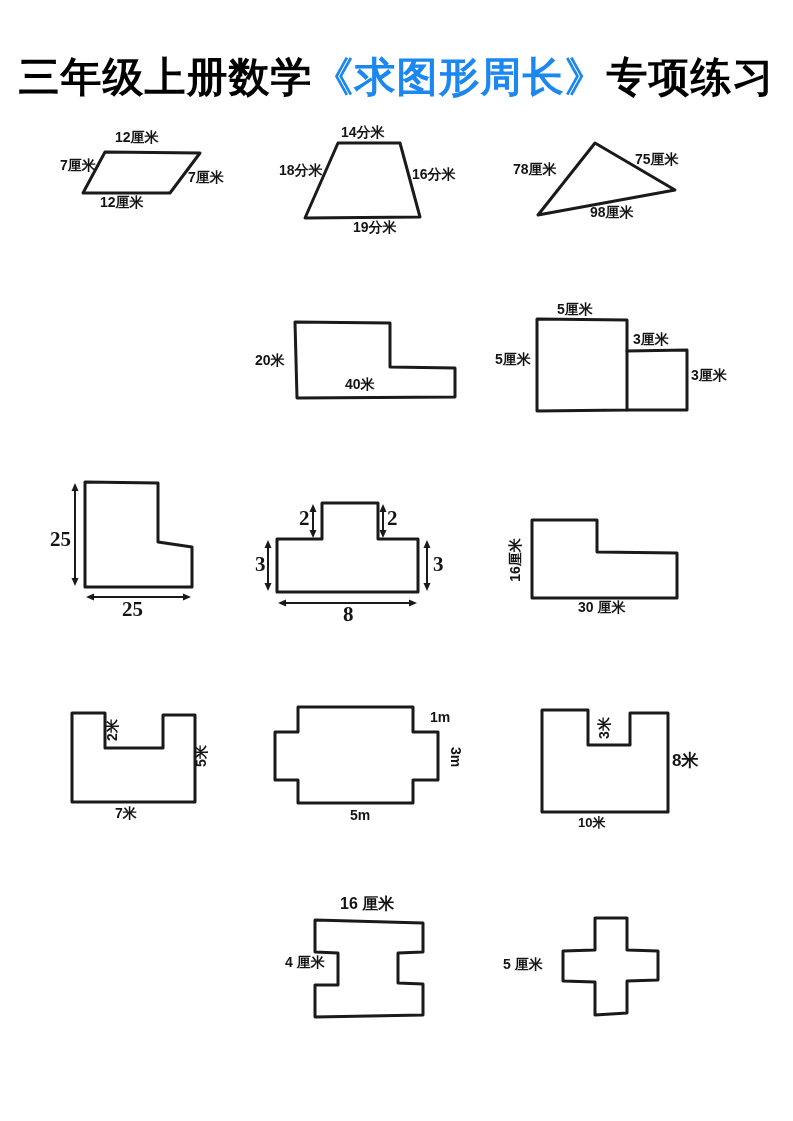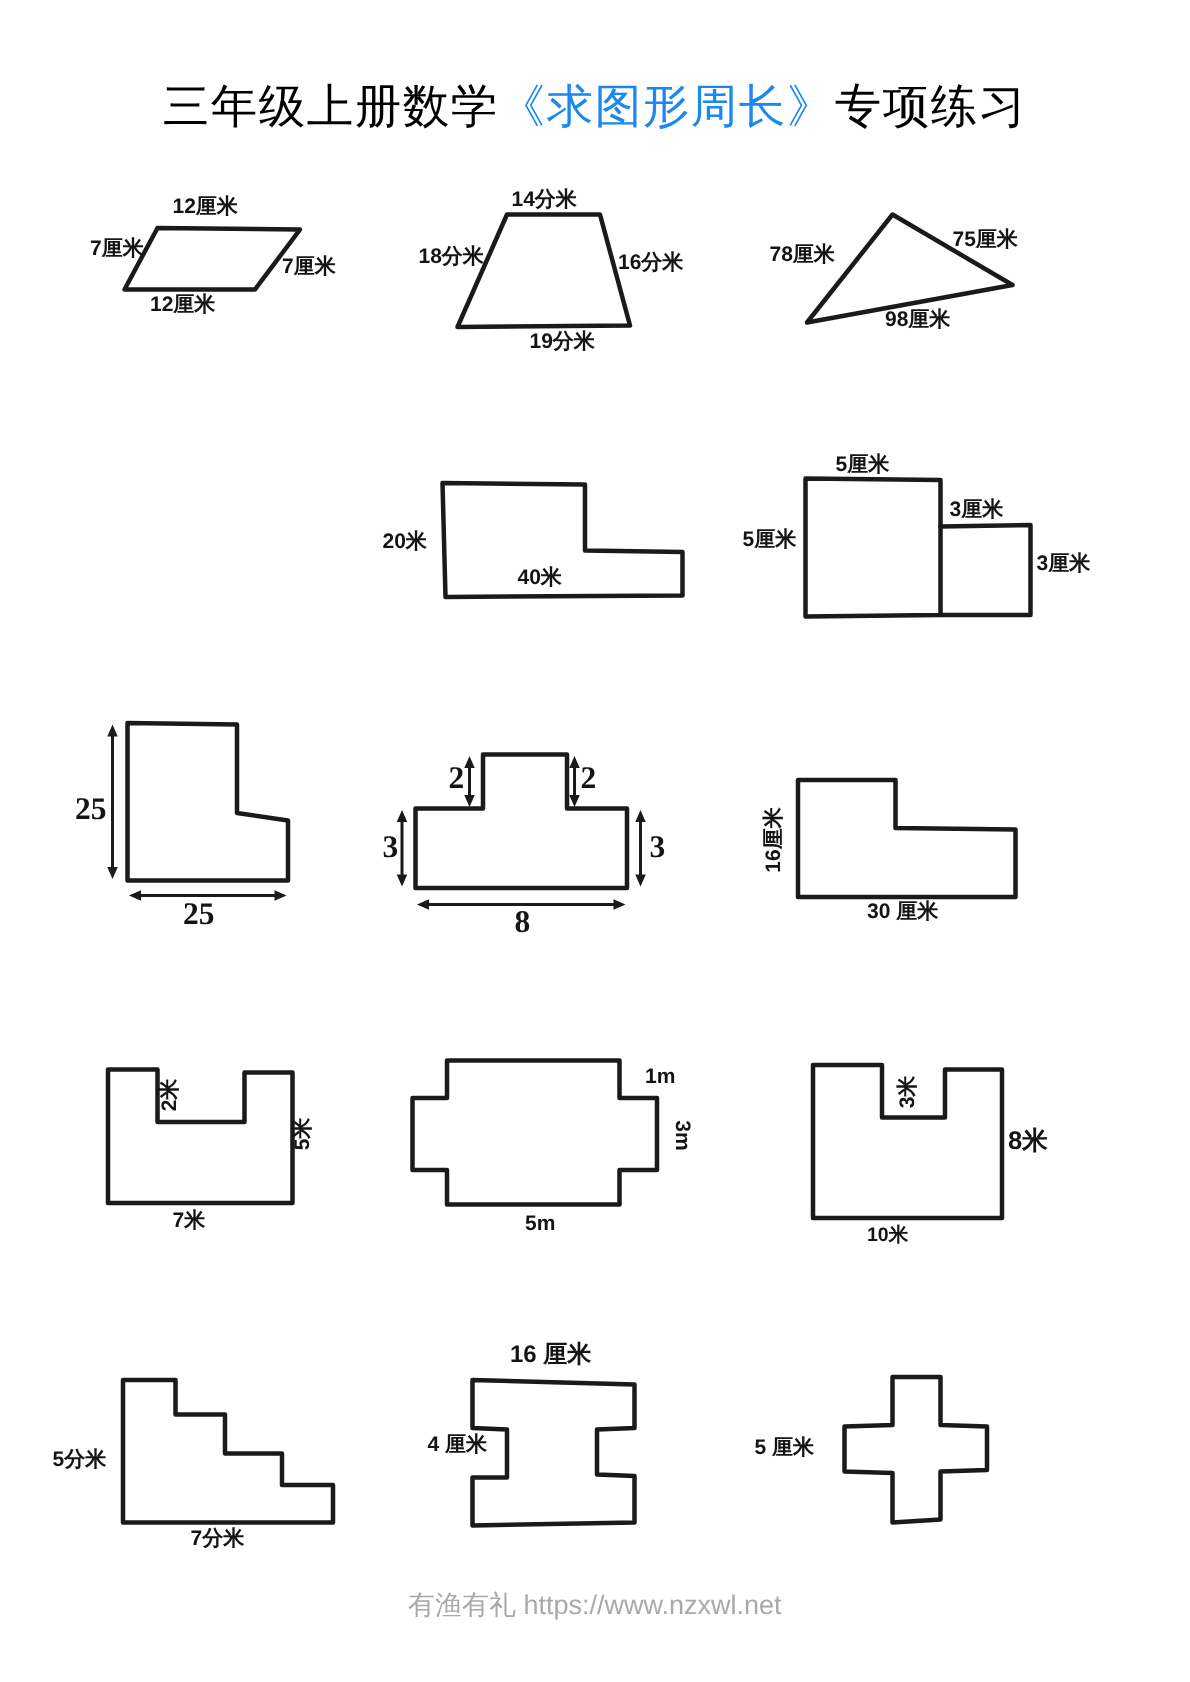--- a/index.html
+++ b/index.html
@@ -2,21 +2,21 @@
 <html lang="zh" style="--title-highlight: #1b87f0; --line-ink: #1a1a1a; --footer-gray: #a9a9a9;"><head>
 <meta charset="utf-8">
 <style>
   html,body { margin:0; padding:0; background:#ffffff; }
   #page {
     position:relative; width:793px; height:1121px; background:#ffffff;
     font-family:"Liberation Sans", sans-serif; color:#141414; overflow:hidden;
   }
   #title {
     position:absolute; top:50px; left:0; width:100%; text-align:center;
-    font-size:31px; font-weight:normal; letter-spacing:1px; color:#000;
+    font-size:41px; font-weight:bold; letter-spacing:1px; color:#000;
   }
   #title .hl { color: var(--title-highlight, #1b87f0); }
   .shape { position:absolute; }
   .shape svg { position:absolute; left:0; top:0; overflow:visible; display:block; }
   .o  { fill:none; stroke:var(--line-ink,#1a1a1a); stroke-width:3; stroke-linejoin:round; stroke-linecap:round; }
   .ar { stroke:var(--line-ink,#1a1a1a); stroke-width:2; }
   .ah { fill:var(--line-ink,#1a1a1a); stroke:none; }
   .lbl {
     position:absolute; font-weight:bold; font-size:14px; white-space:nowrap;
     color:#141414; line-height:1.1;
@@ -153,38 +153,30 @@
 
   <div class="shape" style="left:530px;top:695px;width:180px;height:140px">
     <svg width="180" height="140" viewBox="0 0 180 140">
       <path class="o" d="M12,15 L58,15 L58,50 L100,50 L100,18 L138,18 L138,117 L12,117 Z"></path>
     </svg>
     <span class="lbl v" style="left:75px;top:33px">3米</span>
     <span class="lbl" style="left:142px;top:57px;font-size:17px">8米</span>
     <span class="lbl" style="left:48px;top:121px;font-size:13px">10米</span>
   </div>
 
-  <div class="shape" style="left:35px;top:910px;width:200px;height:125px">
-    <svg width="200" height="125" viewBox="0 0 200 125">
-      <path class="o" d="M47,10 L82,10 L82,33 L115,33 L115,59 L153,59 L153,80 L187,80 L187,105 L47,105 Z"></path>
-    </svg>
-    <span class="lbl" style="left:0px;top:55px">5分米</span>
-    <span class="lbl" style="left:92px;top:108px">7分米</span>
-  </div>
 
   <div class="shape" style="left:285px;top:895px;width:170px;height:135px">
     <svg width="170" height="135" viewBox="0 0 170 135">
       <path class="o" d="M30,25 L138,28 L138,57 L113,58 L113,88 L138,89 L138,120 L30,122 L30,90 L53,90 L53,58 L30,57 Z"></path>
     </svg>
     <span class="lbl" style="left:55px;top:0px;font-size:16px">16 厘米</span>
     <span class="lbl" style="left:0px;top:60px">4 厘米</span>
   </div>
 
   <div class="shape" style="left:495px;top:905px;width:220px;height:130px">
     <svg width="220" height="130" viewBox="0 0 220 130">
       <path class="o" d="M100,13 L132,13 L132,45 L163,46 L163,75 L132,76 L132,108 L100,110 L100,77 L68,76 L68,46 L100,45 Z"></path>
     </svg>
     <span class="lbl" style="left:8px;top:52px">5 厘米</span>
   </div>
 
-  <div id="footer">有渔有礼 https://www.nzxwl.net</div>
 
 </div>
 
 </body></html>

